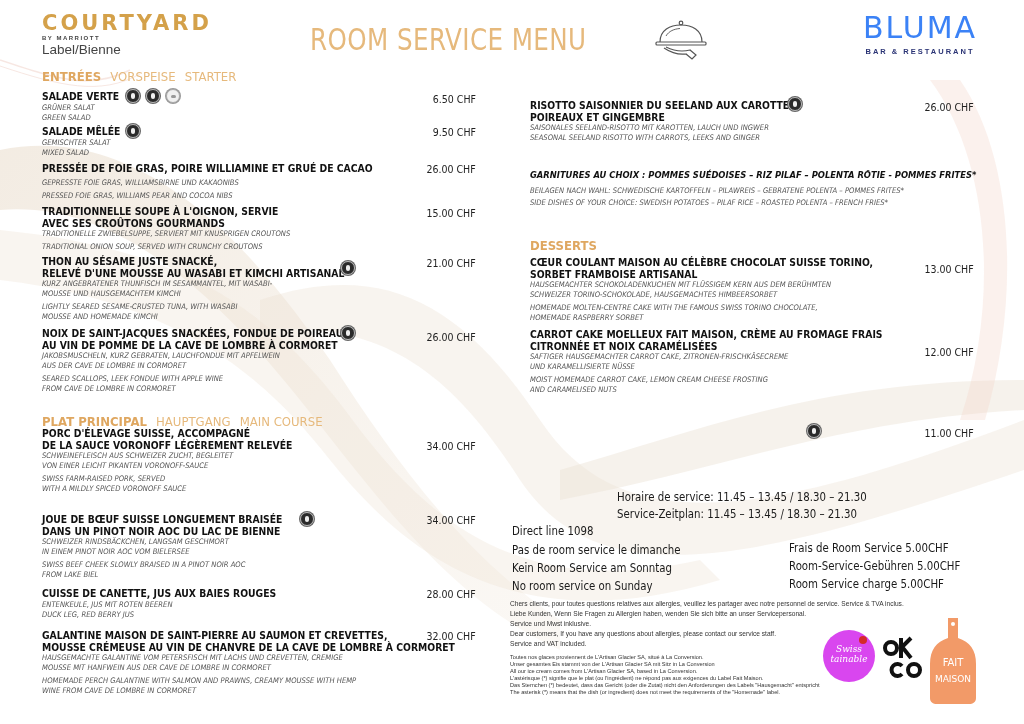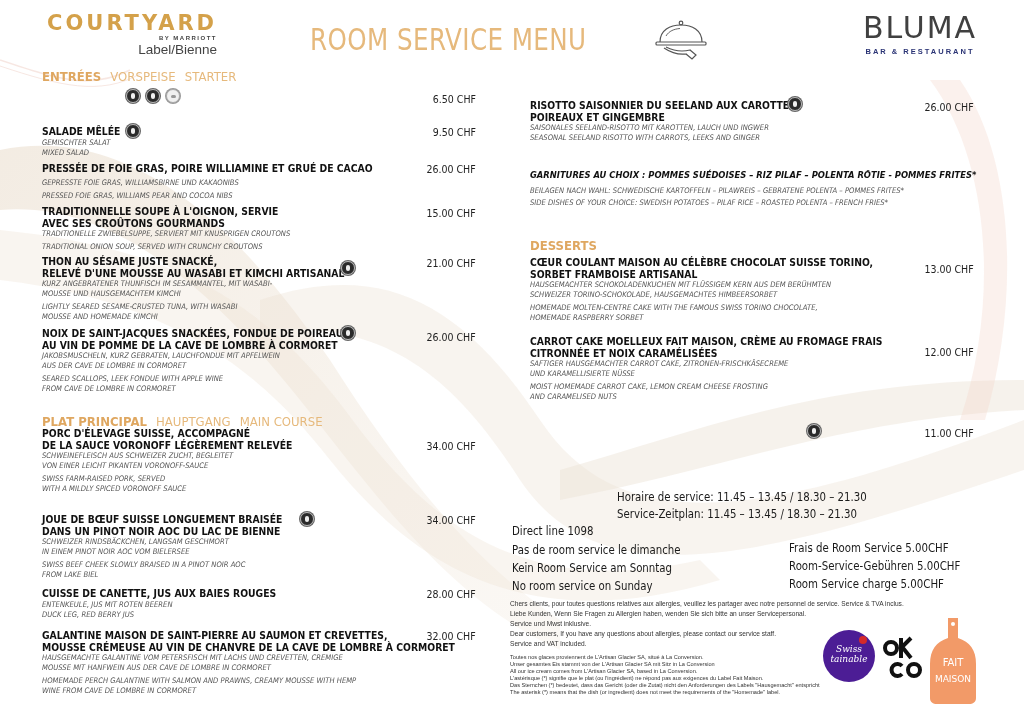--- a/index.html
+++ b/index.html
@@ -2,28 +2,28 @@
 <html><head>
 <meta charset="utf-8">
 <style>
   * { box-sizing: border-box; margin: 0; padding: 0; }
   html, body { width: 1024px; height: 724px; overflow: hidden; background: #fff; }
   body { position: relative; font-family: "Liberation Sans", sans-serif; color: #1a1a1a; }
   .bg { position: absolute; inset: 0; z-index: 0; pointer-events: none; }
   .layer { position: absolute; inset: 0; z-index: 1; }
 
   
-  .logo-cy { position: absolute; left: 42px; top: 12px; width: 175px; text-align: right; }
+  .logo-cy { position: absolute; left: 42px; top: 12px; width: 175px; }
   .logo-cy .brand { font-family: "DejaVu Sans", sans-serif; font-weight: bold; font-size: 21px; letter-spacing: 3px; color: #d4a14a; line-height: 22px; }
   .logo-cy .by { font-size: 6px; letter-spacing: 1.5px; font-weight: bold; color: #444; margin-top: 1px; }
   .logo-cy .city { font-size: 13.5px; color: #444; margin-top: 1px; }
   .title { position: absolute; left: 310px; top: 22px; font-family: "DejaVu Sans", sans-serif; font-size: 30px; color: #e6b97c; letter-spacing: 0.5px; transform: scaleX(0.82); transform-origin: left center; white-space: nowrap; }
   .cloche { position: absolute; left: 652px; top: 18px; width: 58px; height: 44px; }
   .logo-bl { position: absolute; left: 856px; top: 12px; width: 128px; text-align: center; }
-  .logo-bl .brand { font-family: "DejaVu Sans", sans-serif; font-size: 30px; color: #404040; letter-spacing: 2px; line-height: 32px; }
+  .logo-bl .brand { font-family: "DejaVu Sans", sans-serif; font-size: 30px; color: #3b82f6; letter-spacing: 2px; line-height: 32px; }
   .logo-bl .sub { font-size: 7.5px; font-weight: bold; letter-spacing: 2px; color: #2b3475; margin-top: 3px; }
 
   
   .sec-head { position: absolute; font-family: "DejaVu Sans", sans-serif; font-size: 13px; color: #e6b97c; white-space: nowrap; transform: scaleX(0.9); transform-origin: left center; }
   .sec-head .main { font-weight: bold; color: #dfa760; }
   .sec-head .alt { margin-left: 6px; }
 
   .item { position: absolute; width: 440px; }
   .item .name { font-family: "DejaVu Sans", sans-serif; font-weight: bold; font-size: 10.3px; line-height: 11.5px; color: #111; transform: scaleX(0.9); transform-origin: left top; white-space: nowrap; }
   .item .desc { font-family: "DejaVu Sans", sans-serif; font-style: italic; font-size: 7.6px; line-height: 10px; color: #555; transform: scaleX(0.9); transform-origin: left top; white-space: nowrap; }
@@ -35,21 +35,21 @@
   .badge.light { background: #f1f1f1; border-color: #aaa; box-shadow: 0 0 0 1px #999; }
   .badge.light::after { background: #999; width: 5px; height: 3px; left: 3.5px; top: 5px; }
 
   .garn-title { position: absolute; left: 530px; top: 169px; font-family: "DejaVu Sans", sans-serif; font-style: italic; font-weight: bold; font-size: 9.3px; color: #111; white-space: nowrap; transform: scaleX(0.9); transform-origin: left top; }
   .garn-line { position: absolute; left: 530px; font-family: "DejaVu Sans", sans-serif; font-style: italic; font-size: 7.6px; color: #555; white-space: nowrap; transform: scaleX(0.9); transform-origin: left top; }
 
   .info { position: absolute; font-family: "DejaVu Sans", sans-serif; font-size: 12px; color: #1a1a1a; white-space: nowrap; transform: scaleX(0.85); transform-origin: left top; line-height: 18px; }
   .small { position: absolute; left: 510px; font-family: "Liberation Sans", sans-serif; font-size: 6.6px; color: #333; white-space: nowrap; line-height: 9.2px; }
   .tiny { position: absolute; left: 510px; font-family: "Liberation Sans", sans-serif; font-size: 5.6px; color: #333; white-space: nowrap; line-height: 7.3px; }
 
-  .swiss { position: absolute; left: 823px; top: 630px; width: 52px; height: 52px; border-radius: 50%; background: #4c1d95; color: #fff; text-align: center; font-family: "DejaVu Serif", serif; font-style: italic; font-size: 9px; line-height: 10px; padding-top: 14px; }
+  .swiss { position: absolute; left: 823px; top: 630px; width: 52px; height: 52px; border-radius: 50%; background: #d946ef; color: #fff; text-align: center; font-family: "DejaVu Serif", serif; font-style: italic; font-size: 9px; line-height: 10px; padding-top: 14px; }
   .swiss .flag { position: absolute; right: 8px; top: 6px; width: 8px; height: 8px; border-radius: 50%; background: #d42a2a; }
   .okgo { position: absolute; left: 880px; top: 632px; width: 44px; height: 48px; }
   .fait { position: absolute; left: 928px; top: 616px; width: 50px; height: 90px; }
 </style>
 </head>
 <body>
 
 <svg class="bg" viewBox="0 0 1024 724" preserveAspectRatio="none">
   <defs>
     <linearGradient id="sw" x1="0" y1="0" x2="1" y2="1">
@@ -90,20 +90,25 @@
     <div class="brand">BLUMA</div>
     <div class="sub">BAR &amp; RESTAURANT</div>
   </div>
 
   <div class="sec-head" style="left:42px;top:69px;">
     <span class="main">ENTRÉES</span>
     <span class="alt">VORSPEISE</span>
     <span class="alt">STARTER</span>
   </div>
 
+  <div class="item" style="left:42px;top:91px;">
+    <div class="name">SALADE VERTE</div>
+    <div class="desc">GRÜNER SALAT</div>
+    <div class="desc">GREEN SALAD</div>
+  </div>
   <span class="badge" style="left:126px;top:89px;"></span>
   <span class="badge" style="left:146px;top:89px;"></span>
   <span class="badge light" style="left:166px;top:89px;"></span>
   <div class="price" style="right:548px;top:93px;">6.50 CHF</div>
 
   <div class="item" style="left:42px;top:126px;">
     <div class="name">SALADE MÊLÉE</div>
     <div class="desc">GEMISCHTER SALAT</div>
     <div class="desc">MIXED SALAD</div>
   </div>
@@ -220,21 +225,21 @@
     <div class="name">CŒUR COULANT MAISON AU CÉLÈBRE CHOCOLAT SUISSE TORINO,</div>
     <div class="name">SORBET FRAMBOISE ARTISANAL</div>
     <div class="desc">HAUSGEMACHTER SCHOKOLADENKUCHEN MIT FLÜSSIGEM KERN AUS DEM BERÜHMTEN</div>
     <div class="desc">SCHWEIZER TORINO-SCHOKOLADE, HAUSGEMACHTES HIMBEERSORBET</div>
     <div class="gap"></div>
     <div class="desc">HOMEMADE MOLTEN-CENTRE CAKE WITH THE FAMOUS SWISS TORINO CHOCOLATE,</div>
     <div class="desc">HOMEMADE RASPBERRY SORBET</div>
   </div>
   <div class="price" style="right:50px;top:263px;">13.00 CHF</div>
 
-  <div class="item" style="left:530px;top:336px;">
+  <div class="item" style="left:530px;top:329px;">
     <div class="name">CARROT CAKE MOELLEUX FAIT MAISON, CRÈME AU FROMAGE FRAIS</div>
     <div class="name">CITRONNÉE ET NOIX CARAMÉLISÉES</div>
     <div class="desc">SAFTIGER HAUSGEMACHTER CARROT CAKE, ZITRONEN-FRISCHKÄSECREME</div>
     <div class="desc">UND KARAMELLISIERTE NÜSSE</div>
     <div class="gap"></div>
     <div class="desc">MOIST HOMEMADE CARROT CAKE, LEMON CREAM CHEESE FROSTING</div>
     <div class="desc">AND CARAMELISED NUTS</div>
   </div>
   <div class="price" style="right:50px;top:346px;">12.00 CHF</div>
 

